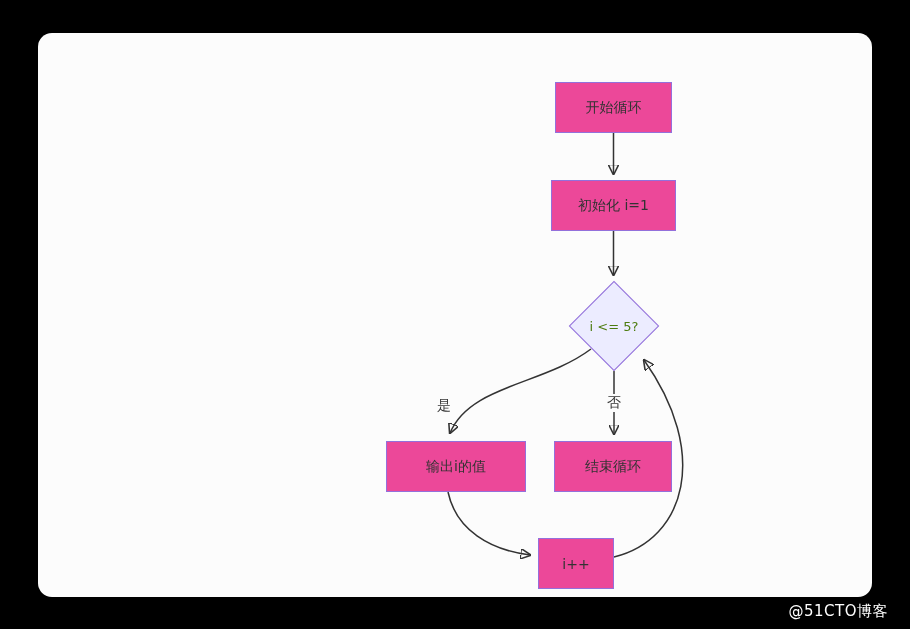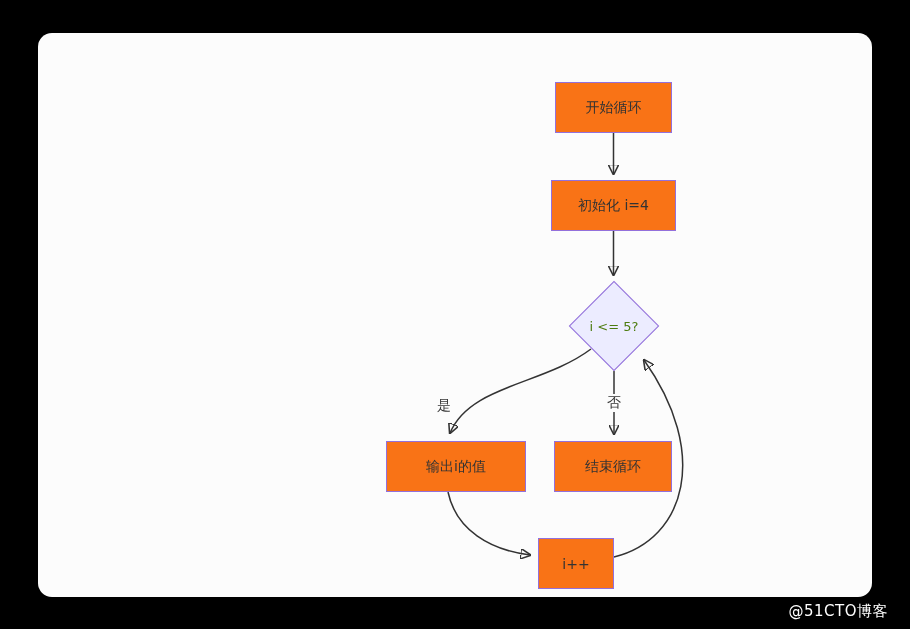--- a/index.html
+++ b/index.html
@@ -15,21 +15,21 @@
     left: 38px; top: 33px;
     width: 834px; height: 564px;
     background: #fcfcfc;
     border-radius: 14px;
   }
   .canvas { position: absolute; inset: 0; }
   .edges { position: absolute; left: 0; top: 0; width: 910px; height: 629px; pointer-events: none; }
   .edges path { stroke: #333333; stroke-width: 1.5; fill: none; }
   .node {
     position: absolute;
-    background: #f97316;
+    background: #ec4899;
     border: 1px solid #9370DB;
     display: flex;
     align-items: center;
     justify-content: center;
     font-size: 14px;
     color: #333333;
     text-align: center;
   }
   .node-start  { left: 517px; top: 49px;  width: 117px; height: 51px; }
   .node-init   { left: 513px; top: 147px; width: 125px; height: 51px; }
@@ -97,21 +97,21 @@
       <path d="M576 338 L576 401" marker-end="url(#arrow)"></path>
       <path d="M410 459 C 418 497, 452 517, 492 522" marker-end="url(#arrow)"></path>
       <path d="M576 524 C 648 506, 672 420, 606 327" marker-end="url(#arrow)"></path>
     </svg>
 
     <div class="node node-start">
       <span>开始循环</span>
     </div>
 
     <div class="node node-init">
-      <span>初始化 i=4</span>
+      <span>初始化 i=1</span>
     </div>
 
     <div class="diamond-wrap">
       <div class="diamond-shape"></div>
       <span class="diamond-label">i &lt;= 5?</span>
     </div>
 
     <div class="node node-output">
       <span>输出i的值</span>
     </div>

